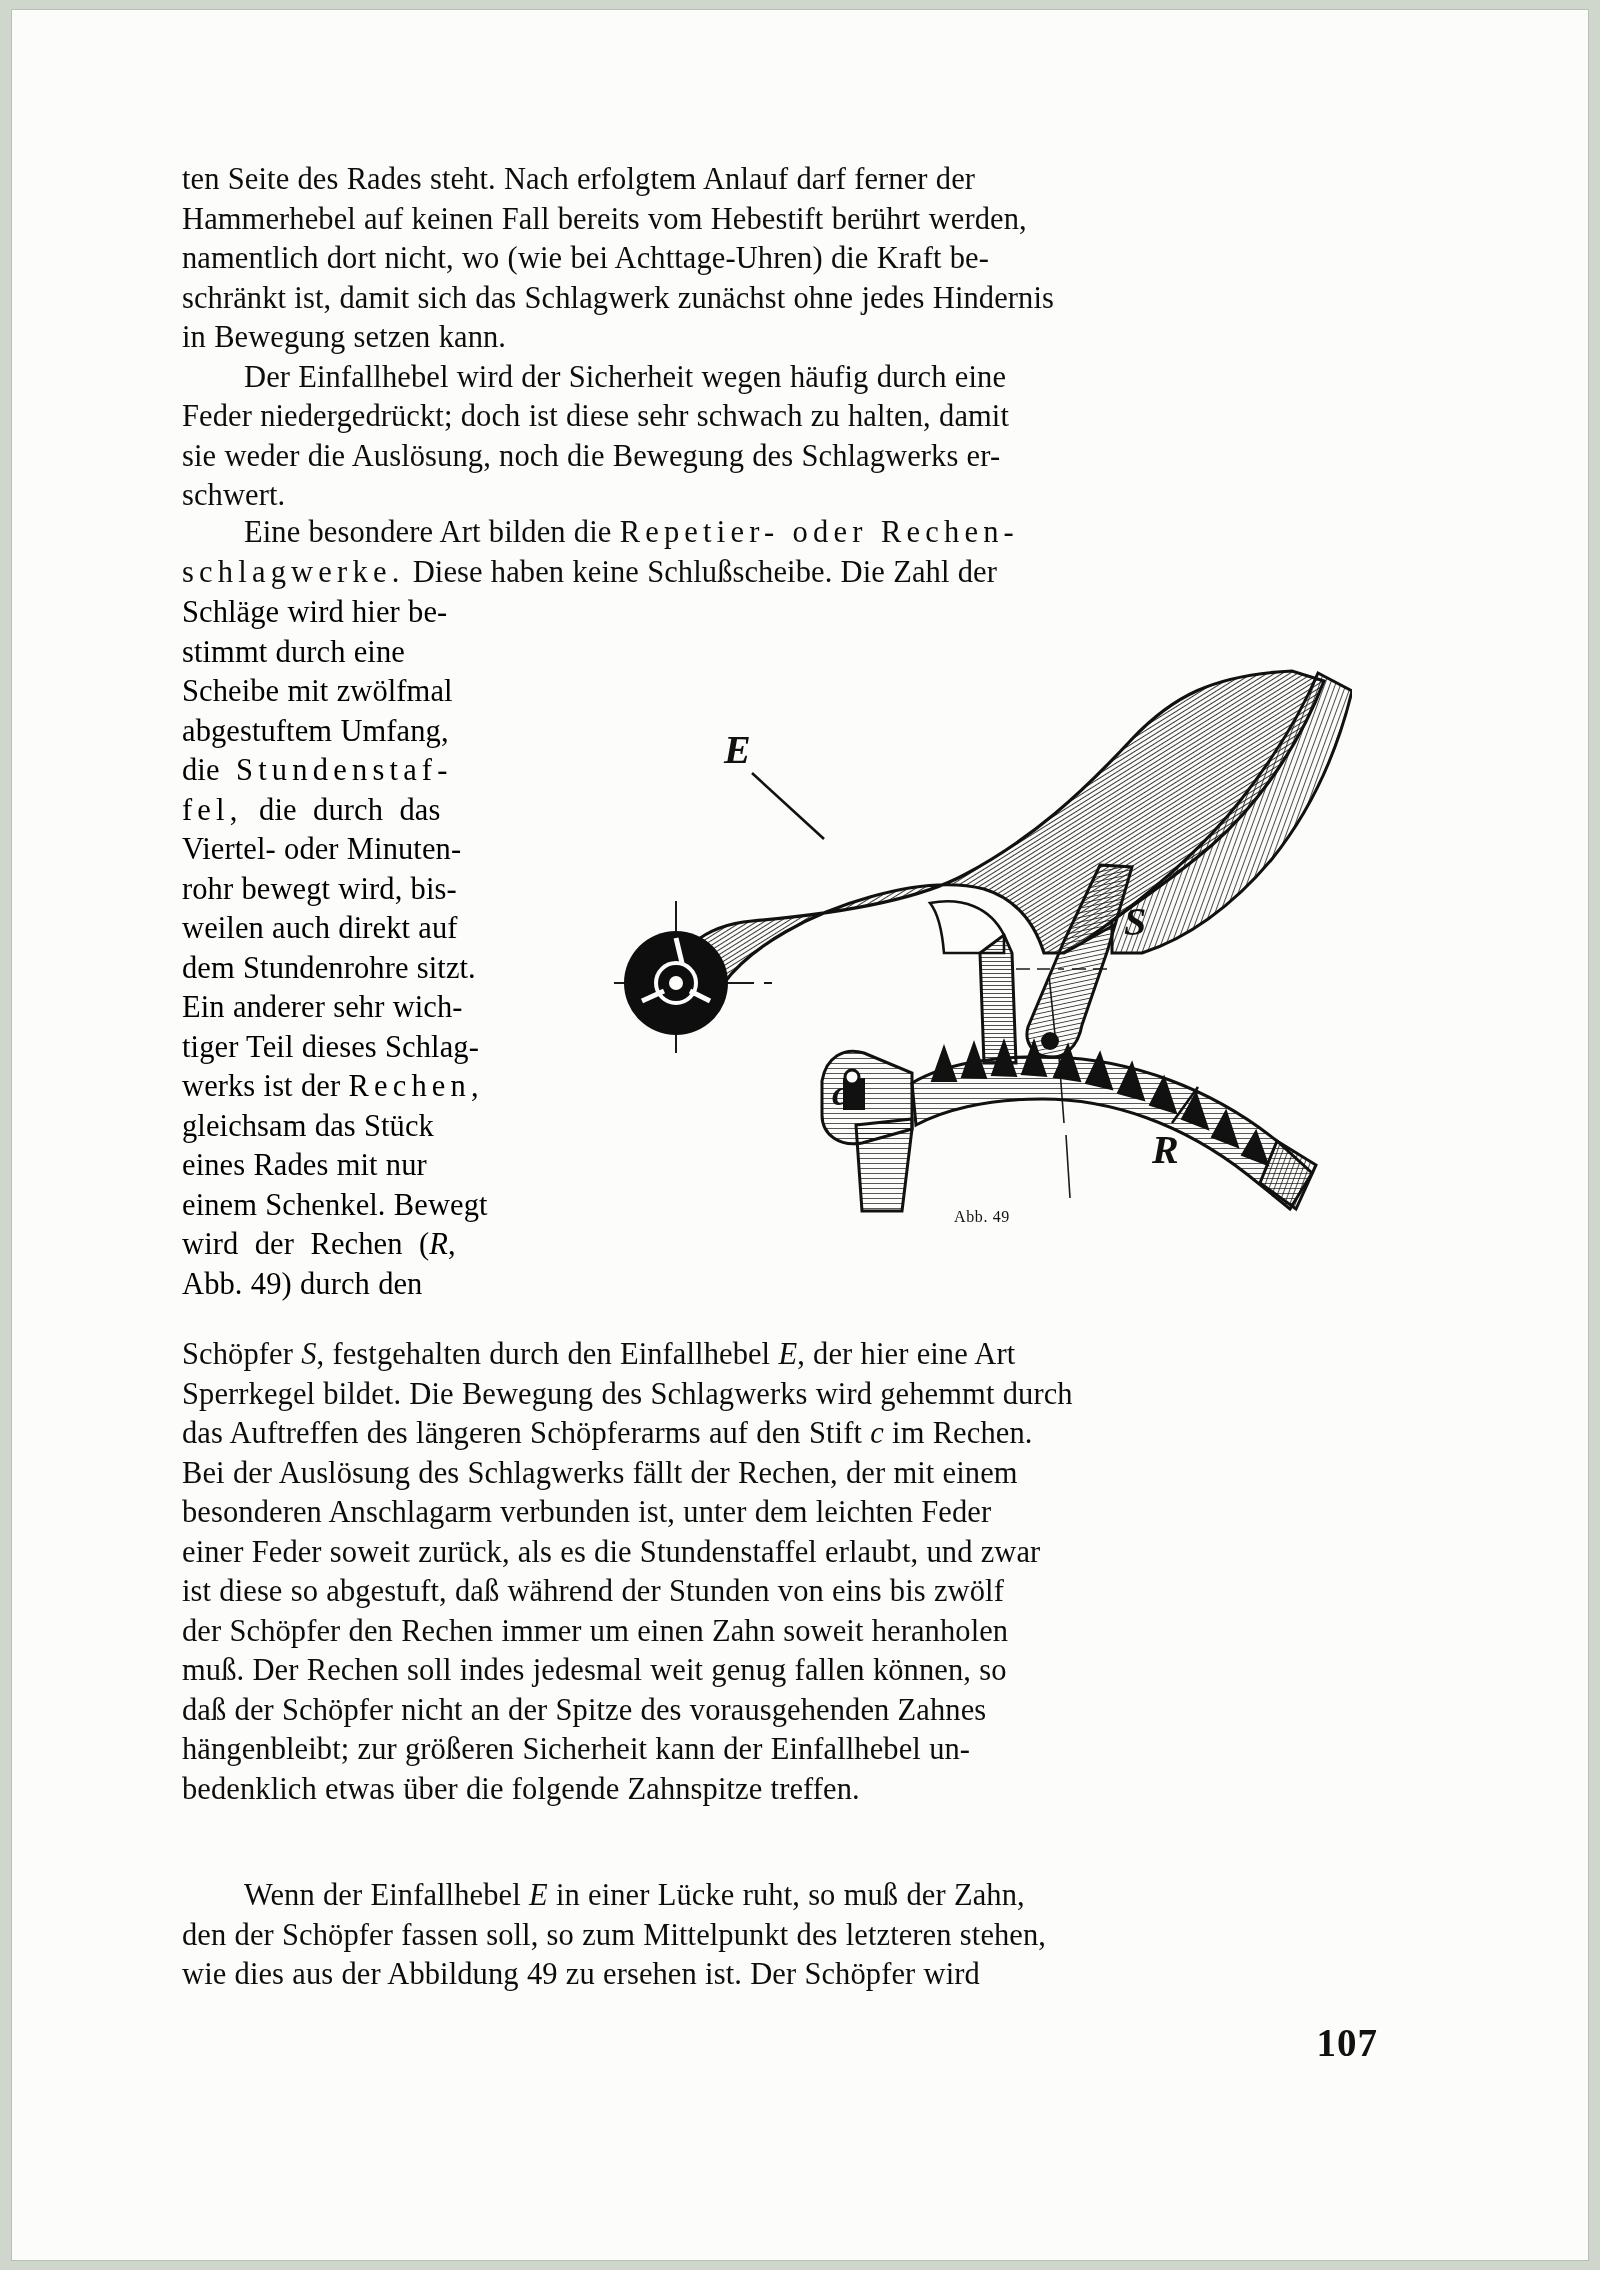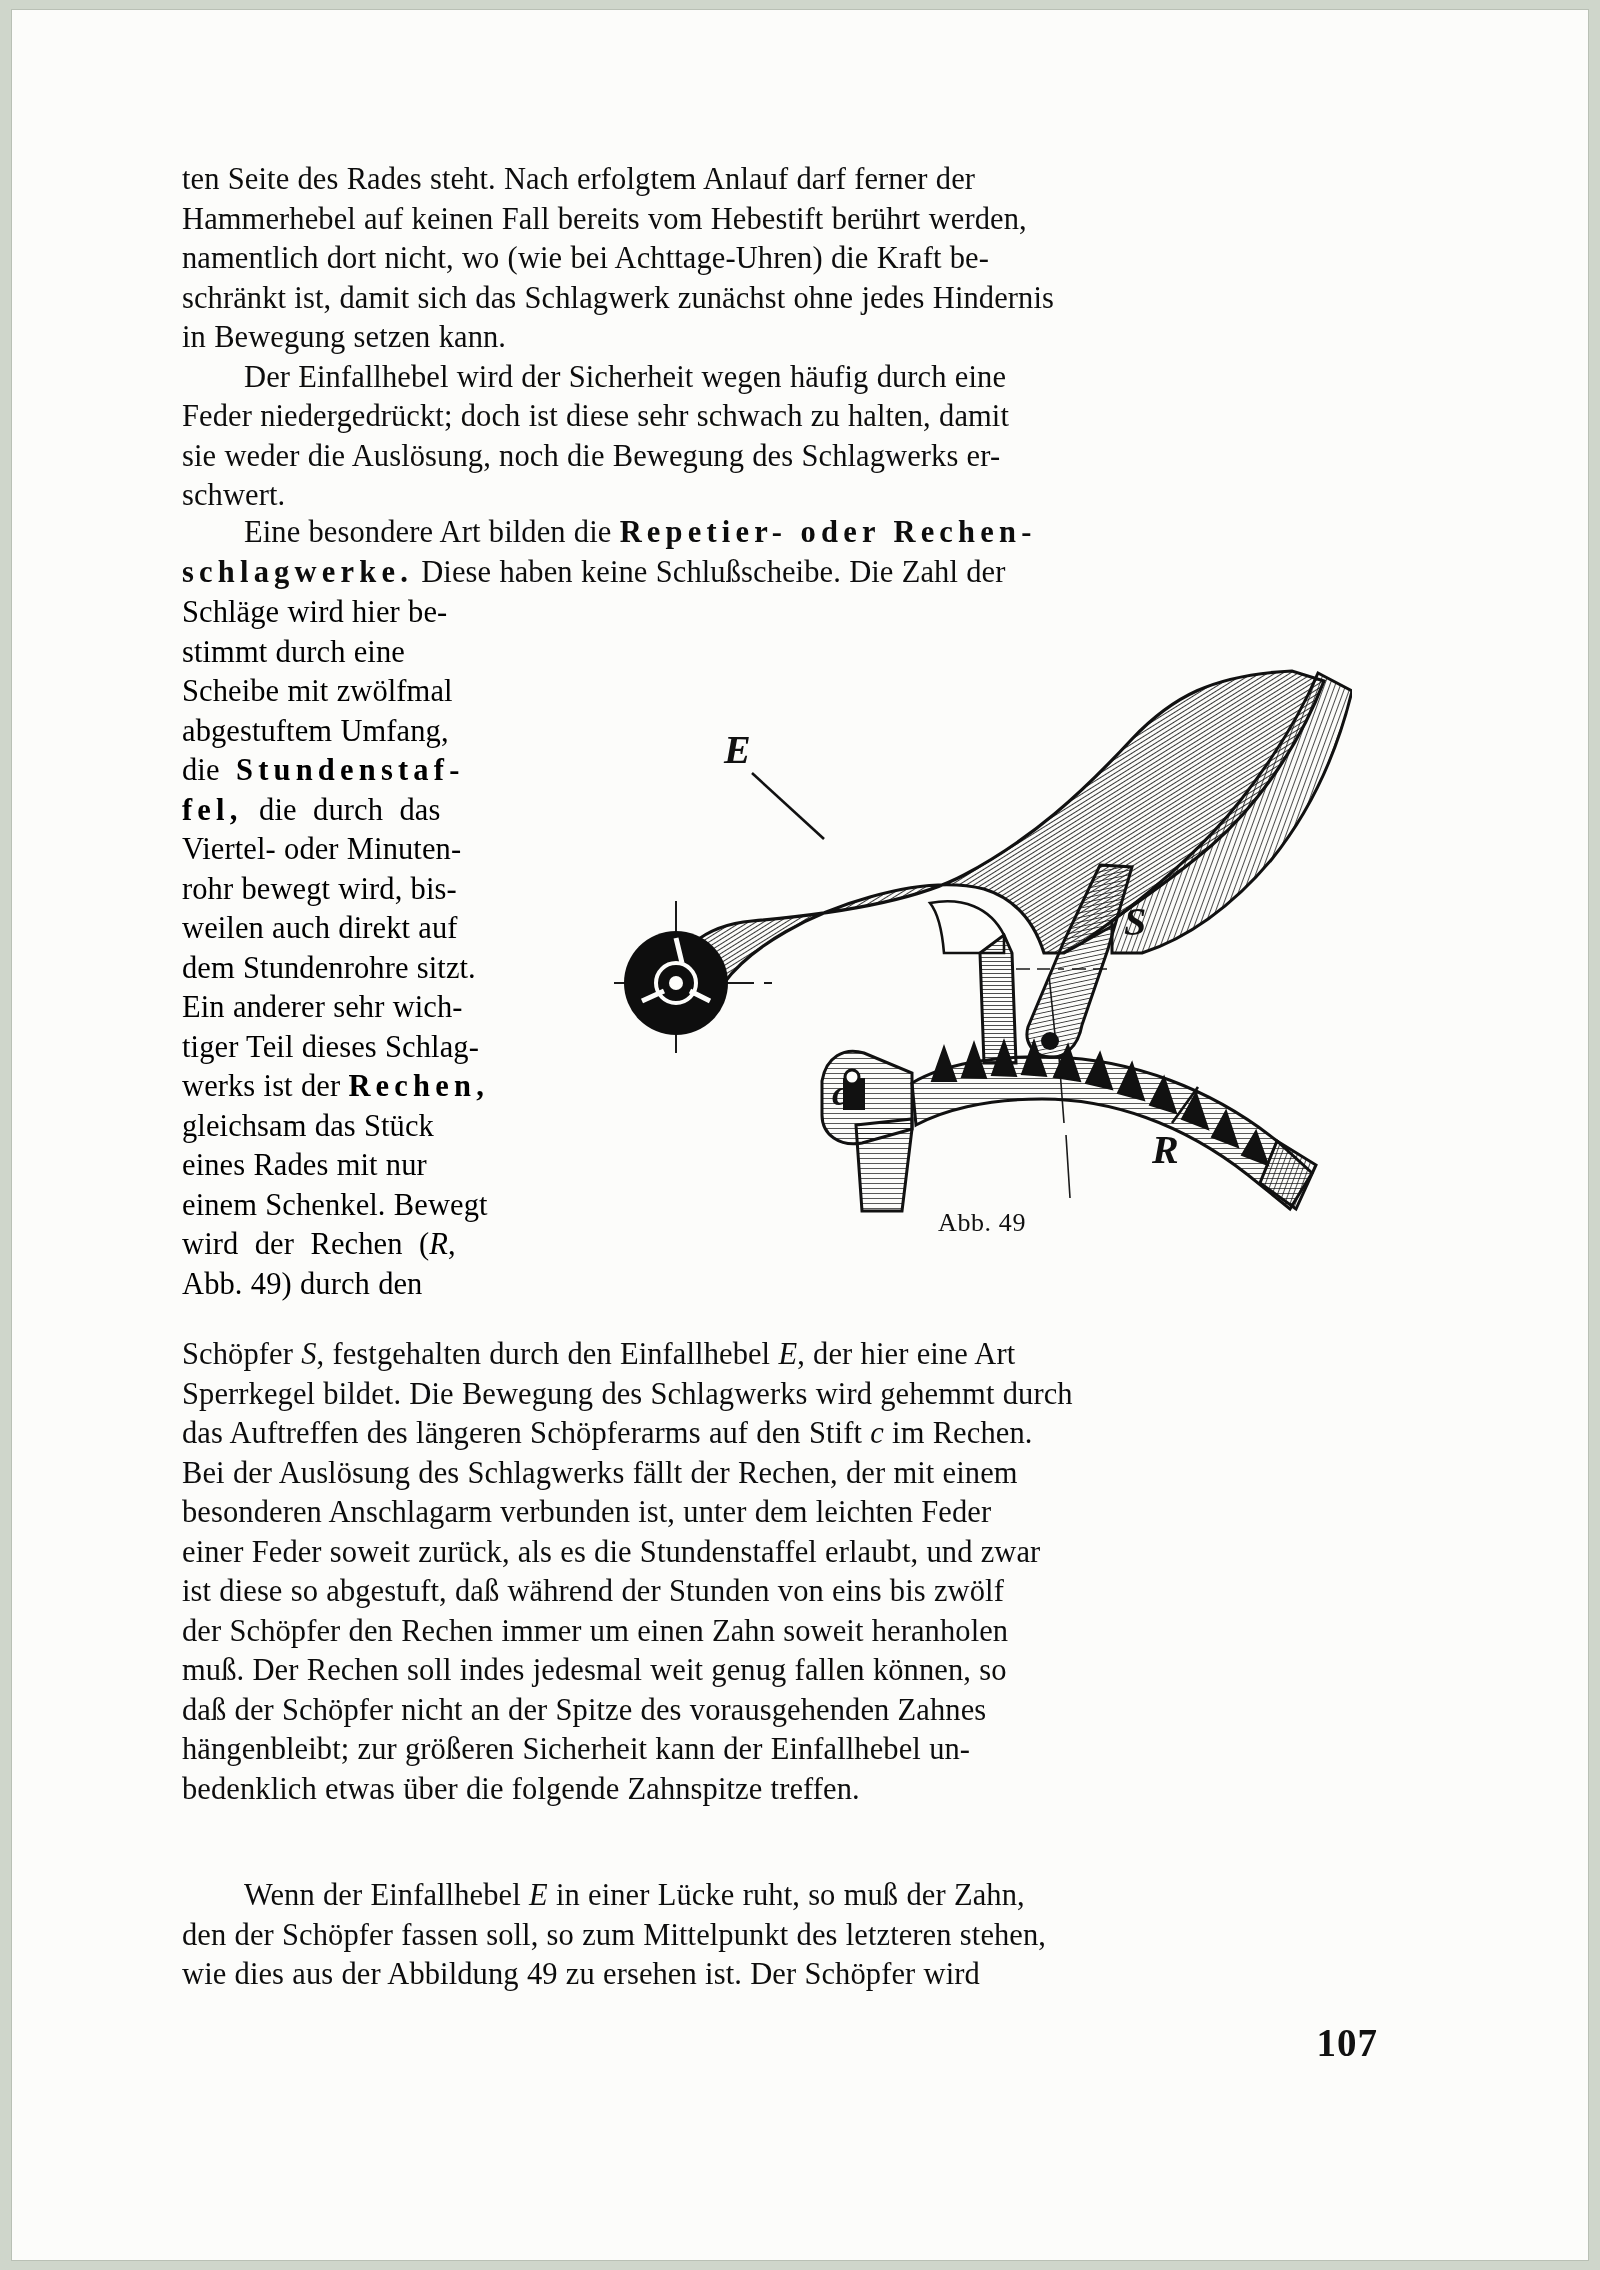--- a/index.html
+++ b/index.html
@@ -31,21 +31,21 @@
   .tx{
     font-size:30.5px;
     line-height:39.5px;
     text-align:justify;
     text-justify:inter-word;
     letter-spacing:0.1px;
     word-spacing:0.5px;
     font-weight:400;
   }
   .tx p{margin:0;}
-  .sp{letter-spacing:5.2px;font-weight:bold;}
+  .sp{letter-spacing:5.2px;}
   .it{font-style:italic;}
 
   
   #block-top{top:150px;}
 
   
   #wrap-region{
     position:absolute;
     left:170px;
     top:583px;
@@ -67,21 +67,21 @@
     position:absolute;
     left:0; top:0;
     width:740px; height:560px;
   }
   #fig-caption{
     position:absolute;
     left:0;
     top:555px;
     width:740px;
     text-align:center;
-    font-size:26px;
+    font-size:16px;
     letter-spacing:0.6px;
     color:#111;
   }
 
   
   #block-bottom{top:1325px;}
   #block-last{top:1822px;margin-top:44px;}
 
   #page-number{
     position:absolute;

